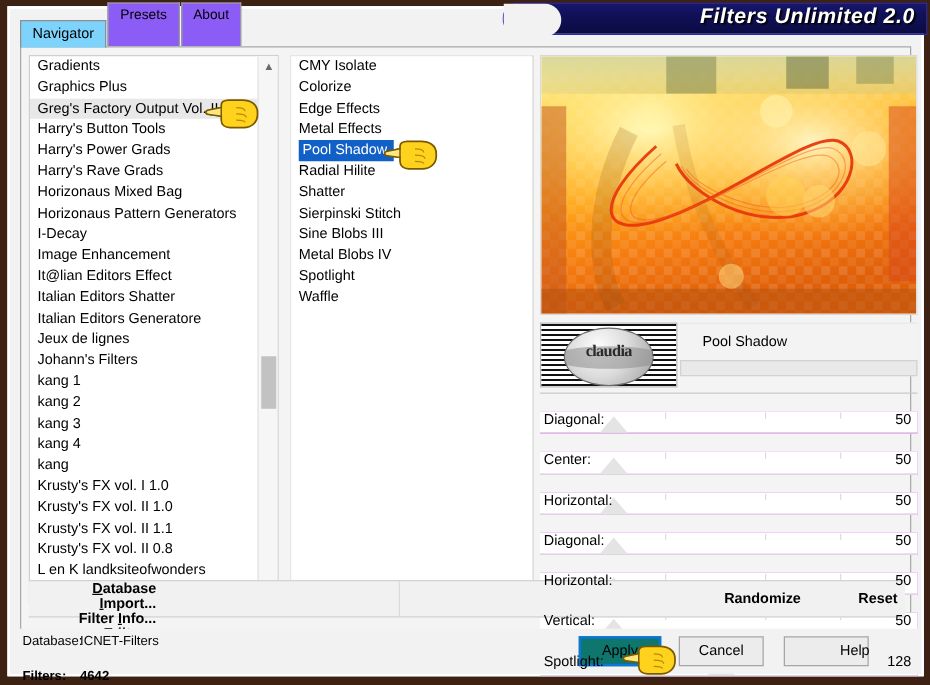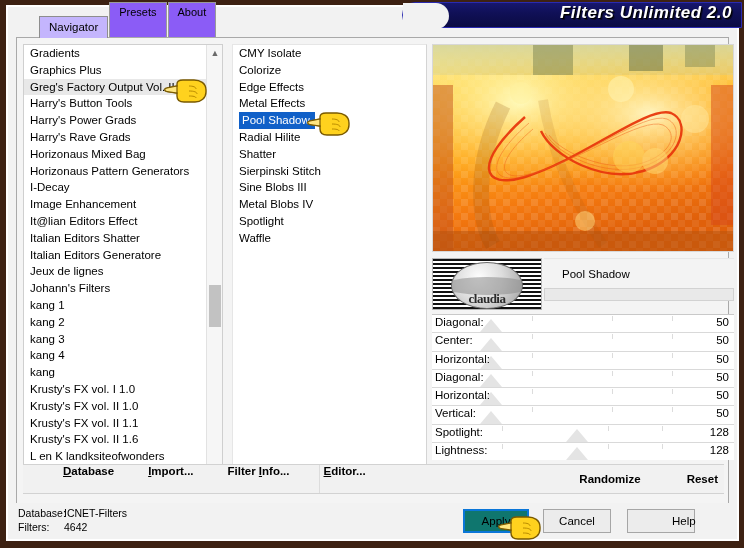--- a/index.html
+++ b/index.html
@@ -61,24 +61,24 @@
   .tab{
     height:36px;line-height:19px;padding:0 9px;
     font-size:11px;color:#000;
     background:#8b5cf6;
     border:1px solid #9a9a9a;border-bottom:none;
     margin-right:1px;
     box-sizing:border-box;
   }
   .tab.active{
     height:22px;line-height:21px;
-    background:#c4b5fd;
+    background:#7dd3fc;
     border-color:#8e8e8e;
     font-size:11.5px;
-    position:relative;z-index:3;margin-left:23px;
+    position:relative;z-index:3;
   }
 
   
   .panel{
     position:absolute;left:8px;top:30px;right:8px;bottom:8px;
     background:#f4f4f4;
     border:1px solid #a9a9a9;
     box-sizing:border-box;
   }
 
@@ -158,21 +158,21 @@
     border:1px solid #6b6b6b;
     overflow:hidden;
   }
   .globe:before{
     content:"";position:absolute;left:-10px;top:14px;width:90px;height:18px;
     background:#8c8c8c;opacity:.55;border-radius:50%;
   }
   .globe-word{
     position:absolute;left:0;top:14px;width:100%;text-align:center;
     font-size:13px;font-weight:bold;color:#2b2b2b;
-    font-family:"Liberation Serif", serif;letter-spacing:-.5px;margin-top:18px;
+    font-family:"Liberation Serif", serif;letter-spacing:-.5px;
   }
   .thumb-name{
     position:absolute;left:112px;top:0;right:0;height:30px;
     background:#f3f3f3;border-top:1px solid #e7e7e7;
     font-size:11.5px;color:#000;line-height:30px;padding-left:18px;
     box-sizing:border-box;
   }
   .thumb-bar{
     position:absolute;left:112px;top:30px;right:0;height:13px;
     background:#e9e9e9;border:1px solid #d2d2d2;box-sizing:border-box;
@@ -180,20 +180,21 @@
 
   
   .sliders{
     position:absolute;left:3px;top:270px;width:302px;
     border-top:1px solid #c9c9c9;
   }
   .srow{
     position:relative;height:17.3px;
     border-bottom:1px solid #d9d9d9;
     background:#d946ef;
+    margin-top:14px;
   }
   .srow .slabel{
     position:absolute;left:3px;top:1px;font-size:11.5px;color:#000;z-index:2;
   }
   .srow .sval{
     position:absolute;right:5px;top:1px;font-size:11.5px;color:#000;z-index:2;
   }
   .srow .track{
     position:absolute;left:0;top:0;right:0;bottom:0;
     background:linear-gradient(90deg,#ffffff 0%,#ffffff 100%);
@@ -206,21 +207,21 @@
     border-left:11px solid transparent;
     border-right:11px solid transparent;
     border-bottom:13px solid #e4e4e4;
   }
 
   
   .menubar{
     position:absolute;left:6px;right:4px;bottom:36px;height:28px;
     background:#f1f1f1;border-top:1px solid #d2d2d2;border-bottom:1px solid #d2d2d2;
   }
-  .menu-left{position:absolute;left:0;top:0;height:100%;display:flex;align-items:flex-start;}
+  .menu-left{position:absolute;left:0;top:0;height:100%;display:flex;align-items:flex-end;flex-direction:column;}
   .menu-right{position:absolute;right:6px;top:0;height:100%;display:flex;align-items:center;}
   .mitem{
     font-size:11.5px;font-weight:bold;color:#000;
     margin-right:34px;white-space:nowrap;
   }
   .menu-right .mitem{margin-right:0;margin-left:46px;}
   .mitem u{text-decoration:underline;}
   .menu-sep{
     position:absolute;left:296px;top:0;width:1px;height:100%;background:#dcdcdc;
   }
@@ -228,21 +229,21 @@
   
   .statusbar{
     position:absolute;left:0;right:0;bottom:0;height:36px;
     background:#f2f2f2;
   }
   .st-line{
     position:absolute;left:10px;font-size:10.5px;color:#000;white-space:nowrap;
   }
   .st-line .k{display:inline-block;width:46px;}
   .st1{top:4px;}
-  .st2{top:18px;}
+  .st2{top:32px;font-weight:bold;}
 
   .btn{
     position:absolute;top:6px;height:24px;width:68px;
     background:#ececec;border:1px solid #a6a6a6;
     font-size:11.5px;color:#000;text-align:center;line-height:23px;
     box-sizing:border-box;
   }
   .btn.apply{
     right:208px;width:66px;
     border:2px solid #0a76d8;background:#0f766e;line-height:20px;
@@ -291,21 +292,21 @@
         <div class="li">Jeux de lignes</div>
         <div class="li">Johann's Filters</div>
         <div class="li">kang 1</div>
         <div class="li">kang 2</div>
         <div class="li">kang 3</div>
         <div class="li">kang 4</div>
         <div class="li">kang</div>
         <div class="li">Krusty's FX vol. I 1.0</div>
         <div class="li">Krusty's FX vol. II 1.0</div>
         <div class="li">Krusty's FX vol. II 1.1</div>
-        <div class="li">Krusty's FX vol. II 1.6</div>
+        <div class="li">Krusty's FX vol. II 0.8</div>
         <div class="li">L en K landksiteofwonders</div>
       </div>
       <div class="vscroll">
         <div class="arrow up">▲</div>
         <div class="thumb" style="top:240px;height:42px;"></div>
         <div class="arrow down">▼</div>
       </div>
     </div>
 
     <div class="list-mid">

